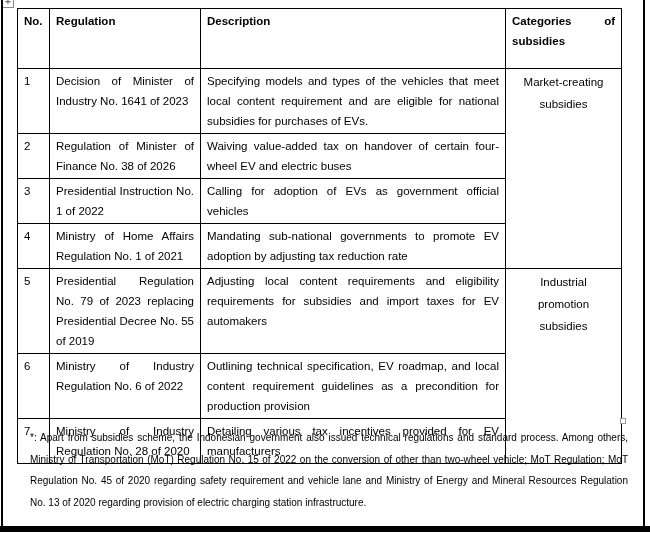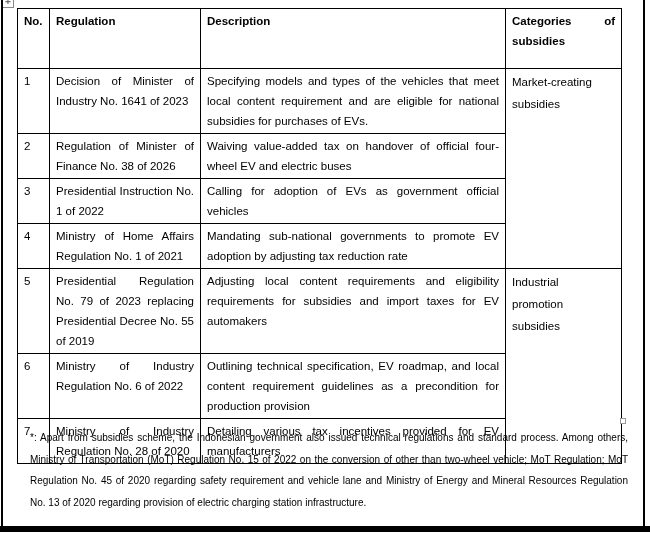--- a/index.html
+++ b/index.html
@@ -29,21 +29,21 @@
     border-collapse:collapse; table-layout:fixed;
   }
   table.reg th, table.reg td {
     border:1px solid #000; vertical-align:top;
     padding:2px 6px 2px 6px; font-size:11.5px; line-height:20px;
     overflow:hidden; box-sizing:border-box;
   }
   table.reg th { font-weight:bold; text-align:justify; }
   td.just { text-align:justify; }
   td.no-col { text-align:left; }
-  td.cat-cell { text-align:left; vertical-align:middle; }
+  td.cat-cell { text-align:center; vertical-align:middle; }
   td.cat-cell .cat-label { display:inline-block; max-width:92px; line-height:22px; }
 
   tr.rh { height:60px; }
   tr.r1 { height:61px; }
   tr.r2 { height:40px; }
   tr.r3 { height:41px; }
   tr.r4 { height:40px; }
   tr.r5 { height:81px; }
   tr.r6 { height:62px; }
   tr.r7 { height:44px; }
@@ -80,21 +80,21 @@
       <td class="no-col">1</td>
       <td class="just">Decision of Minister of Industry No. 1641 of 2023</td>
       <td class="just">Specifying models and types of the vehicles that meet local content requirement and are eligible for national subsidies for purchases of EVs.</td>
       <td class="cat-cell" rowspan="4">
         <span class="cat-label">Market-creating subsidies</span>
       </td>
     </tr>
     <tr class="r2">
       <td class="no-col">2</td>
       <td class="just">Regulation of Minister of Finance No. 38 of 2026</td>
-      <td class="just">Waiving value-added tax on handover of official four-wheel EV and electric buses</td>
+      <td class="just">Waiving value-added tax on handover of certain four-wheel EV and electric buses</td>
     </tr>
     <tr class="r3">
       <td class="no-col">3</td>
       <td class="just">Presidential Instruction No. 1 of 2022</td>
       <td class="just">Calling for adoption of EVs as government official vehicles</td>
     </tr>
     <tr class="r4">
       <td class="no-col">4</td>
       <td class="just">Ministry of Home Affairs Regulation No. 1 of 2021</td>
       <td class="just">Mandating sub-national governments to promote EV adoption by adjusting tax reduction rate</td>

